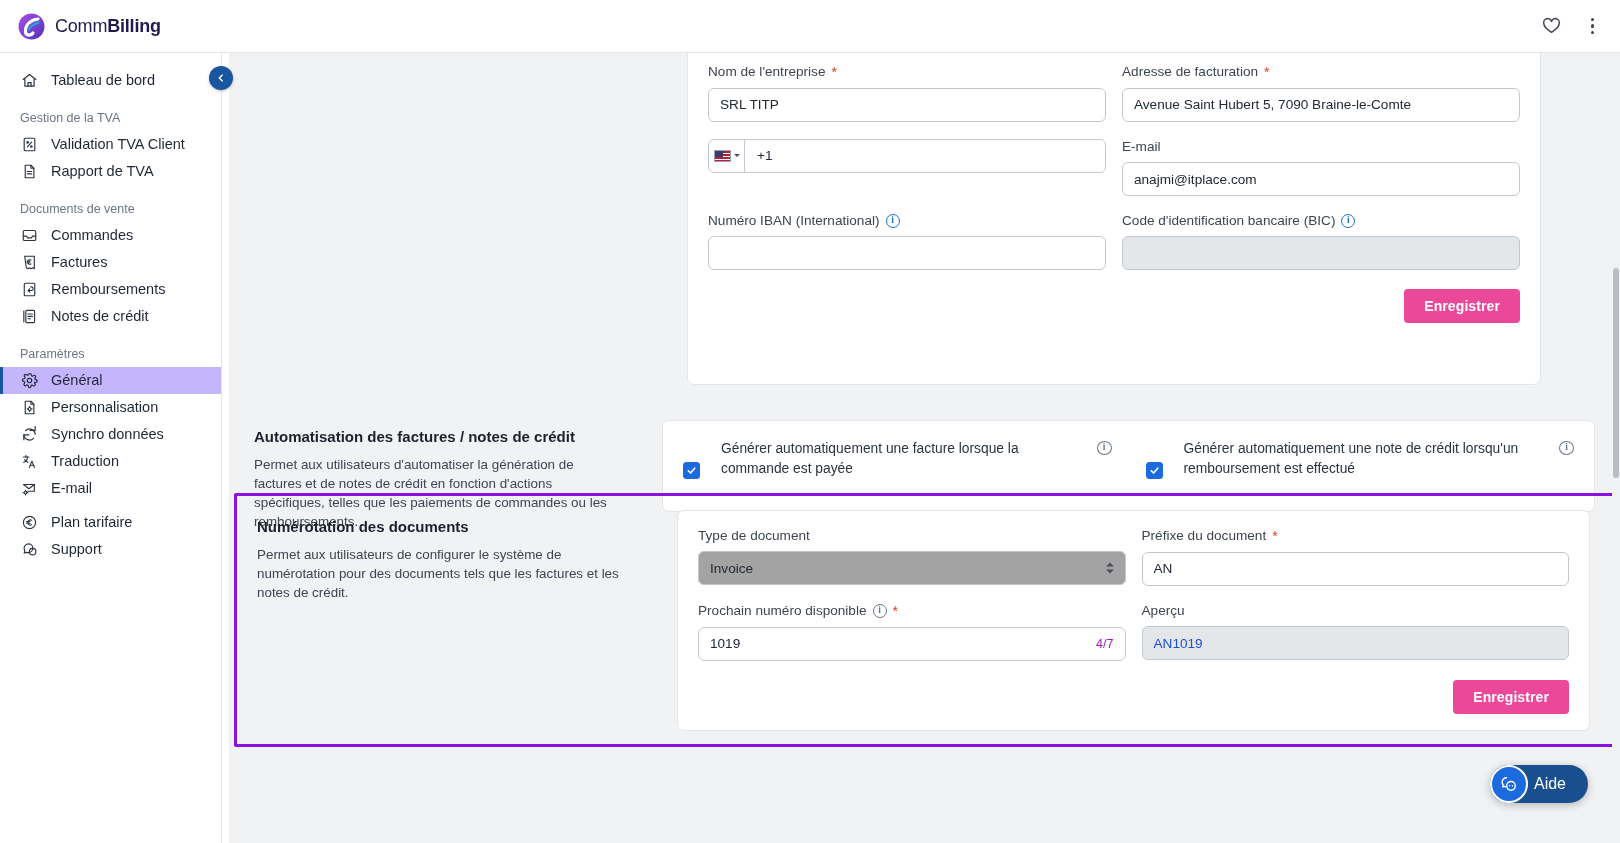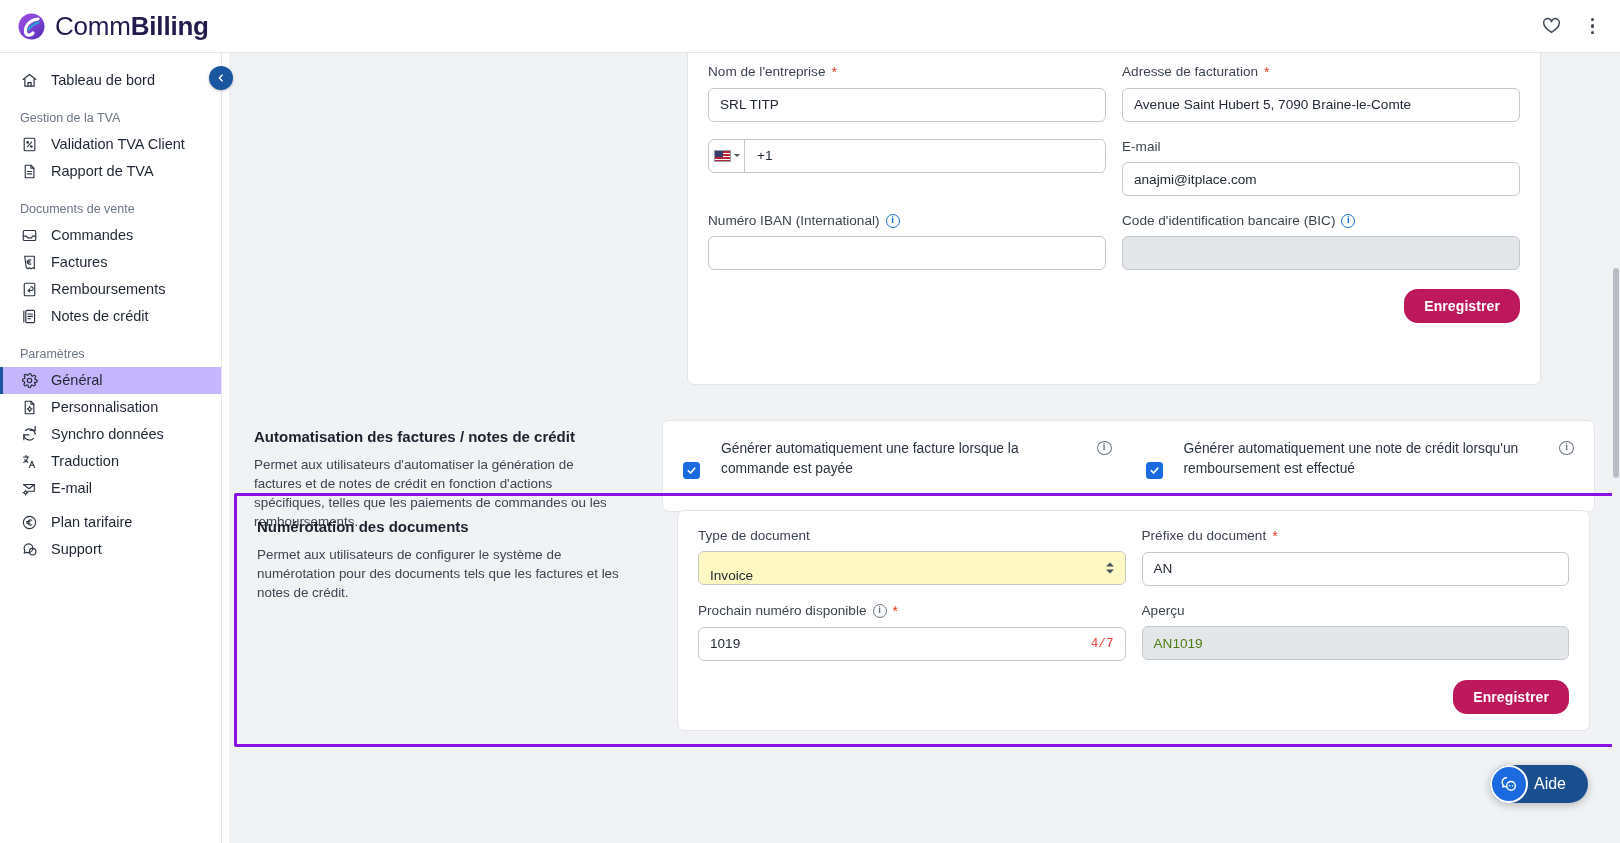--- a/index.html
+++ b/index.html
@@ -14,21 +14,21 @@
   .app { position:relative; width:1620px; height:843px; }
 
   
   .topbar {
     position:absolute; top:0; left:0; width:1620px; height:53px;
     background:#ffffff; border-bottom:1px solid #e3e6ea;
     display:flex; align-items:center; z-index:40;
   }
   .brand { display:flex; align-items:center; gap:9px; margin-left:17px; }
   .logo-mark { width:29px; height:29px; position:relative; }
-  .brand-text { font-size:26px; letter-spacing:-.2px; color:#241a4d; }
+  .brand-text { font-size:18px; letter-spacing:-.2px; color:#241a4d; }
   .brand-text b { font-weight:700; }
   .topbar-actions {
     margin-left:auto; display:flex; align-items:center; gap:22px; margin-right:20px;
   }
   .ti { width:22px; height:22px; display:flex; align-items:center; justify-content:center; cursor:pointer; }
   .kebab { display:flex; flex-direction:column; gap:3px; align-items:center; cursor:pointer; padding:2px 6px; }
   .kebab i { width:3.2px; height:3.2px; border-radius:50%; background:#3c4450; display:block; }
 
   
   .sidebar {
@@ -85,21 +85,21 @@
     color:#1a6fd4; font-size:9.5px; line-height:11.4px; text-align:center;
     font-family:"Liberation Serif", serif; font-weight:700; flex:0 0 14px;
     display:inline-block;
   }
   .info-ico.grey { border-color:#6b7684; color:#6b7684; }
   .fin {
     width:100%; height:34px; border:1px solid #c3c8cf; border-radius:6px;
     background:#fff; font-size:13.6px; color:#222a35;
     padding:0 11px; display:flex; align-items:center; font-family:"Liberation Sans", sans-serif;
   }
-  .fin.disabled { background:#e4e7ea; border-color:#c3c8cf; color:#4d7c0f; }
+  .fin.disabled { background:#e4e7ea; border-color:#c3c8cf; color:#1d4ed8; }
   .fin.empty { }
 
   .phone-wrap {
     display:flex; width:100%; height:34px; border:1px solid #c3c8cf;
     border-radius:6px; overflow:hidden; background:#fff;
   }
   .flag-box {
     width:36px; display:flex; align-items:center; justify-content:center; gap:3px;
     border-right:1px solid #c3c8cf; cursor:pointer;
   }
@@ -109,21 +109,21 @@
       #fff 46.2% 61.5%, #b22234 61.5% 76.9%, #fff 76.9% 92.3%, #b22234 92.3% 100%);
     border:.5px solid #9aa2ad;
   }
   .flag::after {
     content:""; position:absolute; left:0; top:0; width:8px; height:6.5px; background:#3c3b6e;
   }
   .caret-sm { width:0;height:0;border-left:3.2px solid transparent;border-right:3.2px solid transparent;border-top:3.8px solid #4a525e; }
   .phone-val { flex:1; display:flex; align-items:center; padding-left:12px; font-size:13.6px; color:#222a35; }
 
   .btn-primary {
-    background:#be185d; color:#fff; border:none; border-radius:14px;
+    background:#ec4899; color:#fff; border:none; border-radius:4px;
     height:34px; padding:0 20px; font-size:14px; font-weight:700;
     font-family:"Liberation Sans", sans-serif; cursor:pointer;
     letter-spacing:.1px;
   }
   .btn-row { display:flex; justify-content:flex-end; margin-top:2px; }
 
   
   .section-row { display:flex; align-items:flex-start; }
   .sec-left { width:433px; flex:0 0 433px; padding:22px 42px 22px 25px; }
   .sec-title { font-size:15px; font-weight:700; color:#1b222d; margin:0 0 10px 0; }
@@ -149,27 +149,27 @@
   .highlight-block {
     border:3px solid #8a12e0; border-radius:2px; margin:0 0 0 0;
     display:flex; align-items:flex-start; background:transparent;
   }
   .num-panel {
     background:#fff; border:1px solid #e2e5e9; border-radius:7px;
     padding:17px 20px 16px 20px;
   }
   .counter {
     position:absolute; right:12px; top:50%; transform:translateY(-50%);
-    font-size:12.6px; color:#ef4444;font-family:Liberation Mono, monospace;
+    font-size:12.6px; color:#a21caf;
   }
   .fin-wrap { position:relative; }
   .select-box {
     width:100%; height:34px; border:1px solid #c3c8cf; border-radius:6px;
-    background:#fef9c3; font-size:13.6px; color:#222a35; padding:16px 11px;
-    display:flex; align-items:flex-start; position:relative; cursor:pointer;
+    background:#a3a3a3; font-size:13.6px; color:#222a35; padding:16px 11px;
+    display:flex; align-items:center; position:relative; cursor:pointer;
   }
   .spinner {
     position:absolute; right:11px; top:50%; transform:translateY(-50%);
     display:flex; flex-direction:column; gap:3px; align-items:center;
   }
   .spinner .up { width:0;height:0;border-left:4px solid transparent;border-right:4px solid transparent;border-bottom:4.5px solid #4a525e; }
   .spinner .dn { width:0;height:0;border-left:4px solid transparent;border-right:4px solid transparent;border-top:4.5px solid #4a525e; }
 
   
   .help-fab {

